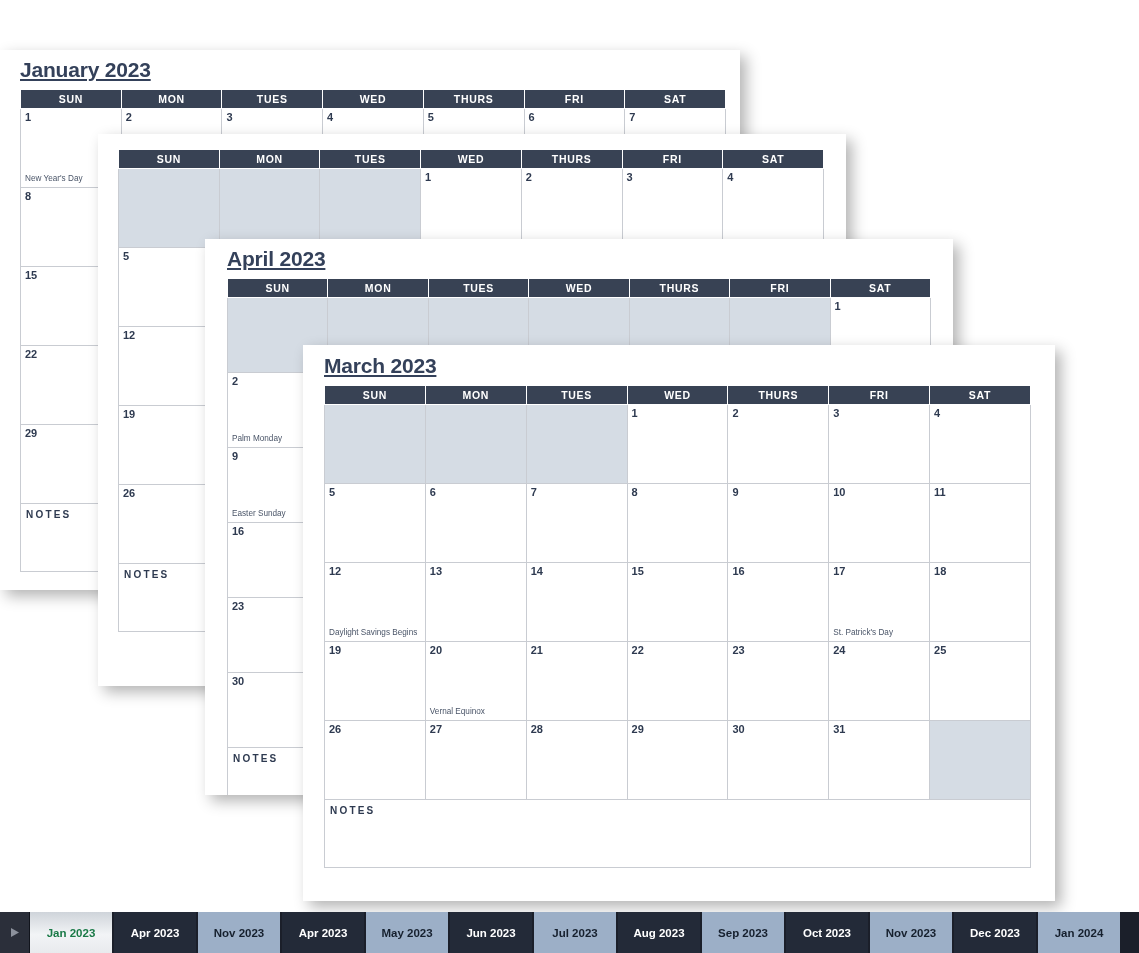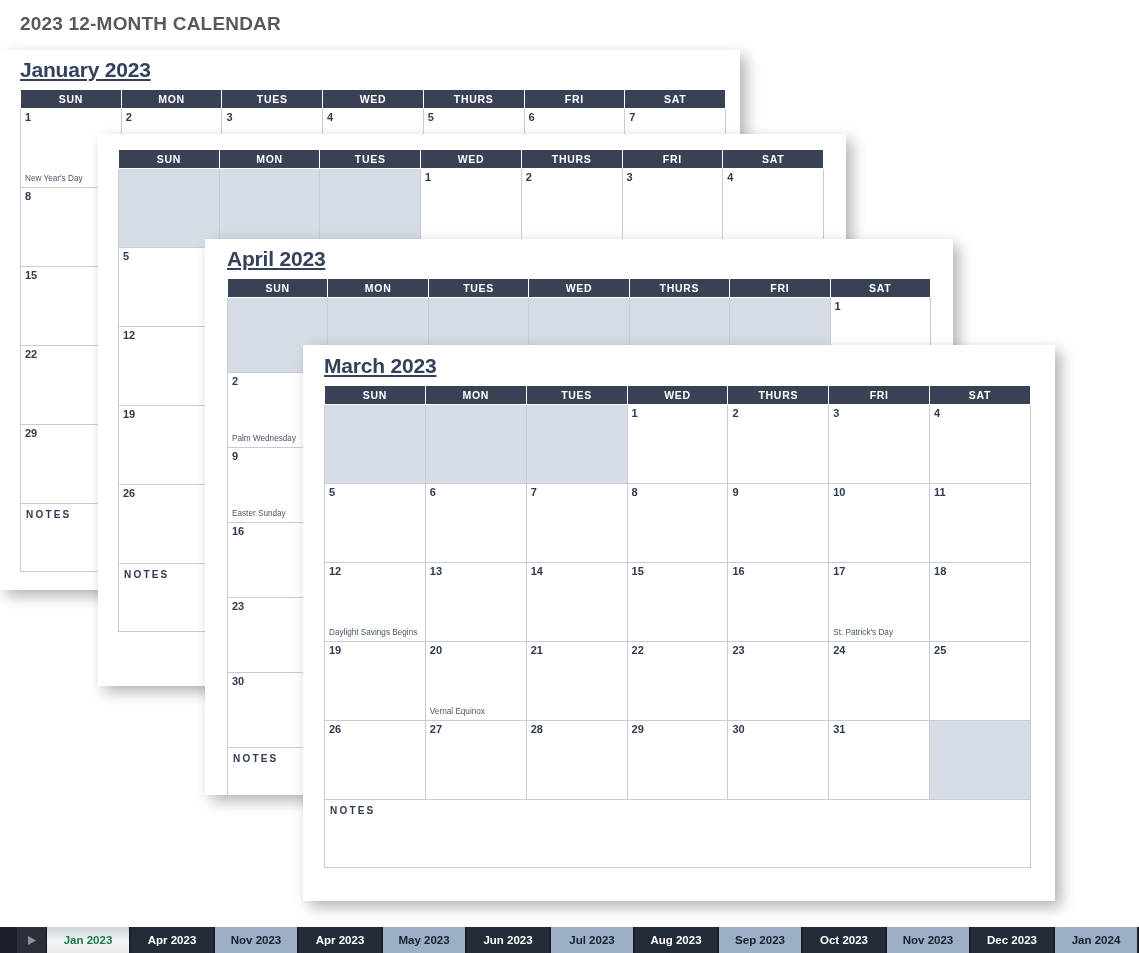--- a/index.html
+++ b/index.html
@@ -68,23 +68,23 @@
   }
   .notes-label {
     position: absolute; left: 5px; top: 5px;
     font-size: 10px; font-weight: bold; color: #2e3a50;
     letter-spacing: 2.2px;
   }
 
   
   .tabbar {
     position: absolute; left: 0; bottom: 0;
-    width: 1139px; height: 26px;
+    width: 1139px; height: 41px;
     background: #1b1f2a;
-    display: flex; align-items: stretch; justify-content: flex-end;
+    display: flex; align-items: stretch;
   }
   .tab-nav {
     width: 30px; display: flex; align-items: center; justify-content: center;
     background: #2b2f3a; border-right: 1px solid #11141c;
   }
   .tab-nav svg { display:block; }
   .tab {
     display: flex; align-items: center; justify-content: center;
     min-width: 84px; padding: 0 12px;
     font-size: 11.5px; font-weight: bold;
@@ -96,21 +96,20 @@
   .tab.active {
     background: linear-gradient(to bottom, #cfd4da 0%, #f2f4f6 55%, #e8eaed 100%);
     color: #1a7a47;
   }
 </style>
 </head>
 <body>
 
 <div id="root">
 
-  <div class="page-title">2023 12-MONTH CALENDAR</div>
 
   <div class="sheet" id="sheet-january" style="left:0px; top:50px; width:740px; height:540px;">
     <div class="sheet-inner" style="padding:8px 12px 12px 20px;">
       <div class="month-title">January 2023</div>
       <table class="cal" id="cal-january" style="width:706px; margin-top:7px;">
           <colgroup>
             <col style="width: 14.2857%;">
             <col style="width: 14.2857%;">
             <col style="width: 14.2857%;">
             <col style="width: 14.2857%;">
@@ -415,21 +414,21 @@
               <td class="blank" style="height: 75px;"></td>
               <td class="blank" style="height: 75px;"></td>
               <td class="blank" style="height: 75px;"></td>
               <td style="height: 75px;">
                 <span class="daynum">1</span>
               </td>
             </tr>
             <tr>
               <td style="height: 75px;">
                 <span class="daynum">2</span>
-                <span class="evt">Palm Wednesday</span>
+                <span class="evt">Palm Monday</span>
               </td>
               <td style="height: 75px;">
                 <span class="daynum">3</span>
               </td>
               <td style="height: 75px;">
                 <span class="daynum">4</span>
               </td>
               <td style="height: 75px;">
                 <span class="daynum">5</span>
               </td>

